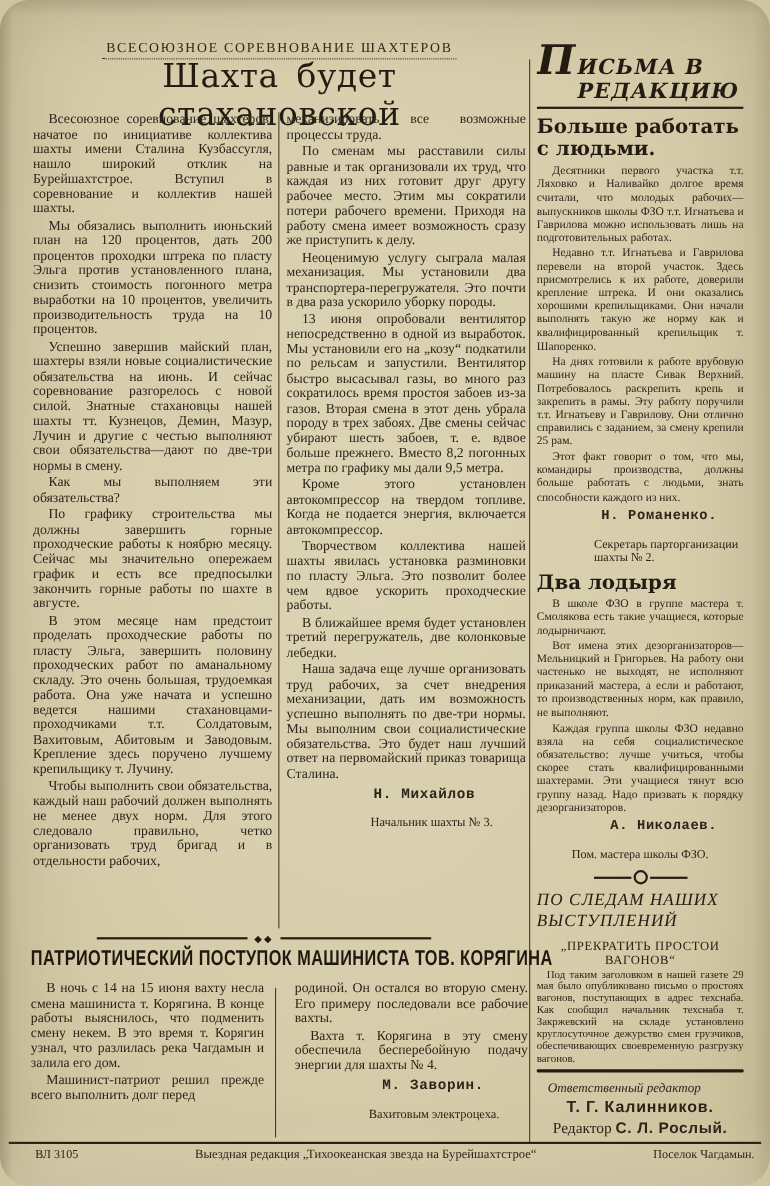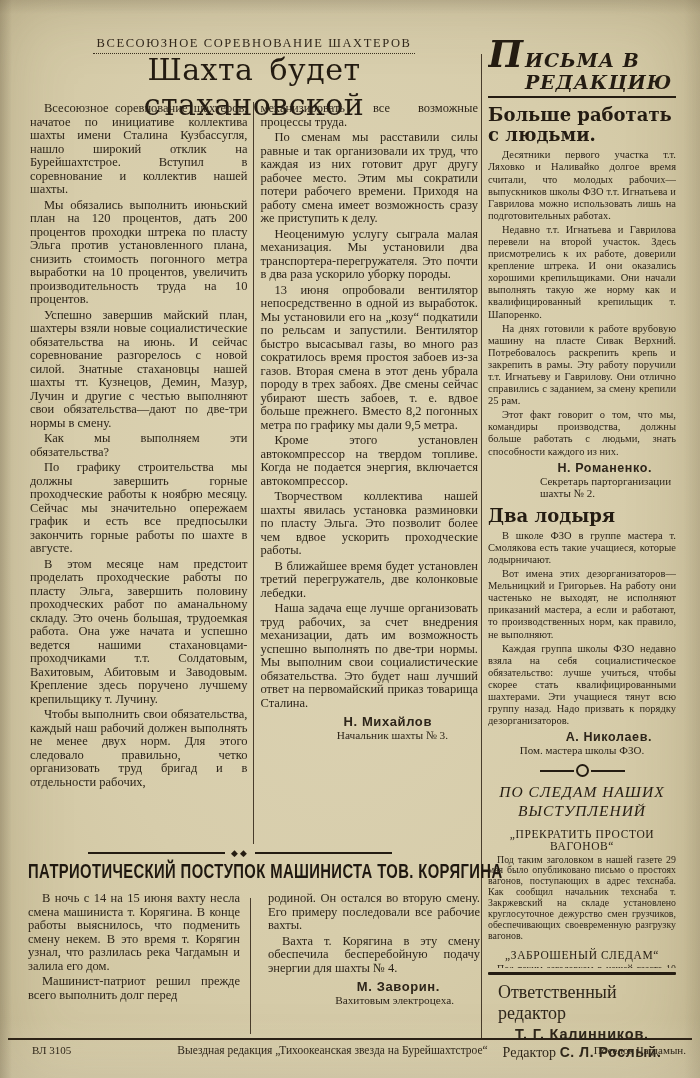--- a/index.html
+++ b/index.html
@@ -6,38 +6,39 @@
   body{background:#cfc5a0;font-family:"Liberation Serif",serif;}
   .page{
     position:relative;width:700px;height:1078px;overflow:hidden;
     color:#2d251a;
     background:
       linear-gradient(90deg, rgba(70,58,36,.22), rgba(70,58,36,0) 12px),
       linear-gradient(270deg, rgba(70,58,36,.10), rgba(70,58,36,0) 16px),
       linear-gradient(180deg, rgba(70,58,36,.14), rgba(70,58,36,0) 14px),
       linear-gradient(0deg, rgba(236,228,198,.5), rgba(236,228,198,0) 60px),
       radial-gradient(ellipse at 48% 42%, #ddd4b5 0%, #d7cdab 55%, #cdc29c 100%);
+    border-radius: 27px;
   }
   .page::after{content:"";position:absolute;inset:0;pointer-events:none;
     box-shadow:inset 0 0 70px rgba(92,76,44,.25);}
   
   .kicker{position:absolute;top:36px;left:30px;width:448px;text-align:center;
     font-size:12.5px;letter-spacing:1.6px;color:#31271b;}
   .kicker span{border-bottom:1px dotted #3a2f20;padding:0 4px 3px;}
   .headline{position:absolute;top:52px;left:30px;width:448px;margin:0;text-align:center;
     font-family:"DejaVu Serif",serif;font-weight:normal;font-size:30px;letter-spacing:.5px;
     word-spacing:6px;color:#241c12;}
   
   .main-cols{position:absolute;top:102px;left:30px;width:448px;height:750px;display:flex;gap:13px;}
   .mcol{width:218px;font-size:12.5px;line-height:13.5px;text-align:justify;}
   .page p{margin:0 0 2px;text-indent:14px;}
   p.noind{text-indent:0;}
-  .sig{font-family:Liberation Sans, sans-serif;font-weight:bold;font-size:13px;
+  .sig{font-family:Liberation Mono, monospace;font-weight:bold;font-size:13px;
     text-align:right;letter-spacing:.6px;margin-top:5px;text-indent:0;}
-  .sigtitle{font-size:11.3px;text-align:right;margin-top:0;text-indent:0;}
+  .sigtitle{font-size:11.3px;text-align:right;margin-top:13px;text-indent:0;}
   .main-sig{padding-right:46px;}
   .main-sigtitle{padding-right:30px;}
   
   .vrule{position:absolute;width:0;border-left:1px solid #483c2b;}
   .vr-main{left:253px;top:102px;height:742px;}
   .vr-right{left:481px;top:54px;height:984px;}
   .vr-bottom{left:250px;top:898px;height:136px;}
   
   .diamond-divider{position:absolute;top:848px;left:88px;width:304px;height:10px;
     display:flex;align-items:center;justify-content:center;color:#241c12;}
@@ -61,29 +62,29 @@
   .letters-header .bigP{font-size:37px;line-height:.8;margin-right:1px;}
   .letter-title{margin:6px 0 4px;font-size:18px;line-height:1.12;font-weight:bold;
     font-family:"DejaVu Serif",serif;color:#241c12;}
   .rp{font-size:10.5px;line-height:12.1px;text-align:justify;margin:0 0 2px;text-indent:10px;}
   .r-sig{font-size:12.5px;padding-right:24px;margin-top:3px;}
   .st-left{text-align:left;padding-left:52px;font-size:11px;line-height:12.5px;}
   .st-center{text-align:center;padding-right:0;font-size:11px;}
   .circle-divider{display:flex;align-items:center;justify-content:center;margin:8px 0 6px;}
   .circle-divider .cline{width:34px;border-top:2px solid #241c12;}
   .circle-divider .circ{width:9px;height:9px;border:2px solid #241c12;border-radius:50%;margin:0 2px;}
-  .followups-header{margin:4px 0 5px;text-align:center;font-style:italic;font-size:15.5px;
+  .followups-header{margin:4px 0 5px;font-style:italic;font-size:15.5px;
     line-height:1.2;letter-spacing:1px;font-weight:normal;color:#241c12;}
   .fu-title{margin:7px 0 3px;text-align:center;font-size:11.5px;letter-spacing:.6px;
     font-weight:normal;color:#2a2116;}
   .fu p{font-size:9.9px;line-height:10.9px;text-indent:9px;margin:0 0 2px;text-align:justify;}
   
   .masthead{position:absolute;top:972px;left:488px;width:188px;}
   .thick-rule{height:3px;background:#241c12;margin-bottom:7px;border-radius:1px;}
-  .mh-role1{font-size:18px;padding-left:10px;}
+  .mh-role1{font-size:12px;padding-left:10px;font-style:italic;}
   .mh-name{font-family:"Liberation Sans",sans-serif;font-weight:bold;font-size:14.5px;
     text-align:center;letter-spacing:.8px;margin-top:2px;}
   .mh-line3{font-size:14px;text-align:center;margin-top:2px;}
   .mh-line3 .nm{font-family:"Liberation Sans",sans-serif;font-weight:bold;letter-spacing:.6px;text-align:center;}
   
   .footer{position:absolute;top:1038px;left:8px;width:684px;border-top:2px solid #2a2116;
     padding-top:4px;display:flex;align-items:baseline;font-size:11px;gap:36px;}
   .f-left{margin-left:24px;}
   .f-center{flex:1;text-align:center;font-size:11.5px;font-family:Liberation Serif, serif;}
   .f-right{margin-right:6px;}

